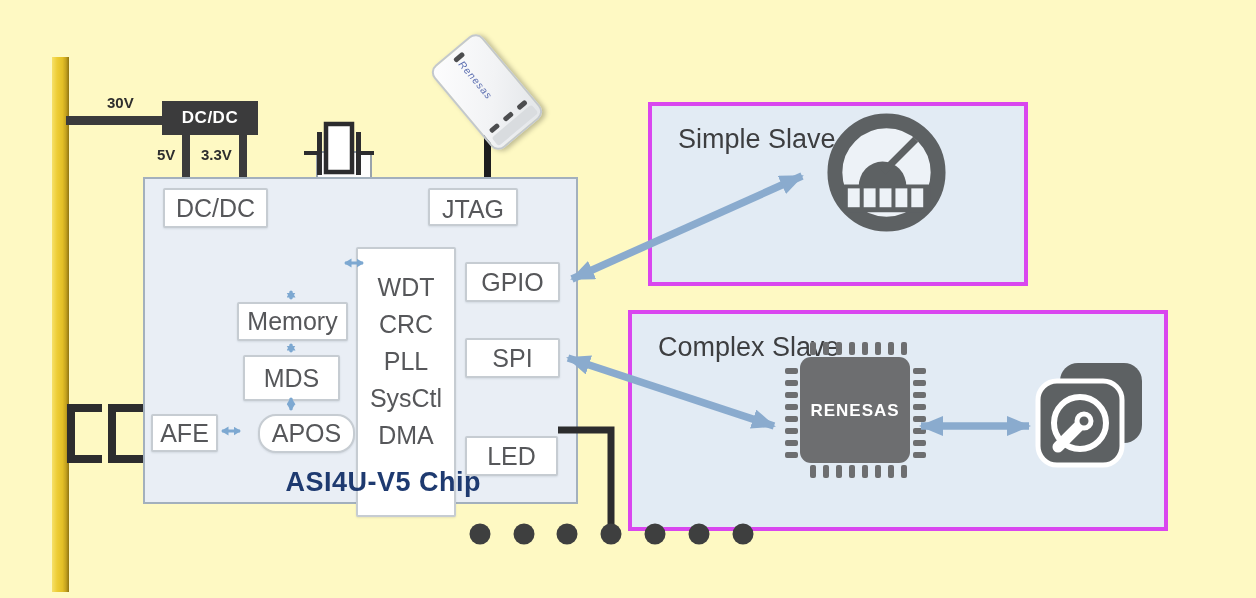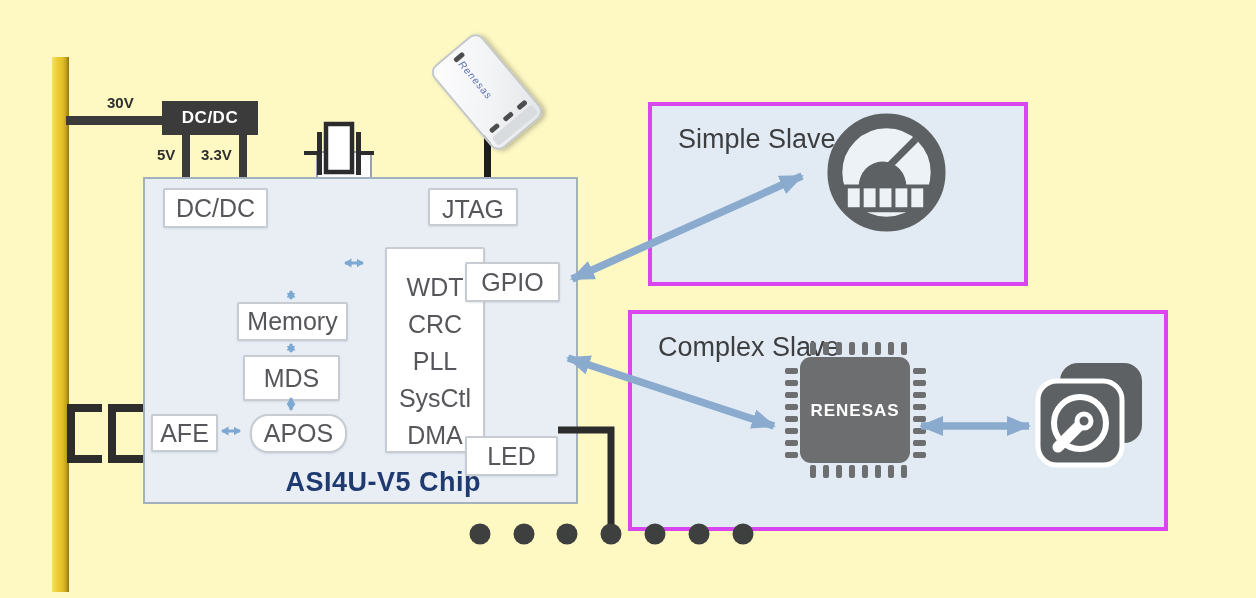--- a/index.html
+++ b/index.html
@@ -113,34 +113,37 @@
     </div>
   <div class="blk" style="left:237px;top:302px;width:111px;height:39px;">
     <span>Memory</span>
     </div>
   <div class="blk" style="left:243px;top:355px;width:97px;height:46px;">
     <span>MDS</span>
     </div>
   <div class="blk" style="left:151px;top:414px;width:67px;height:38px;">
     <span>AFE</span>
     </div>
-  <div class="blk" style="left:250px;top:414px;width:97px;height:39px;border-radius:18px;">
+  <div class="blk" style="left:258px;top:414px;width:97px;height:39px;border-radius:18px;">
     <span>APOS</span>
     </div>
 
-  <div class="blk blk-multi" style="left:385px;top:247px;width:100px;height:206px;text-align:center;">
+  <div class="blk blk-multi" style="left:356px;top:247px;width:100px;height:270px;text-align:center;">
     <span>WDT</span>
     <span>CRC</span>
     <span>PLL</span>
     <span>SysCtl</span>
     <span>DMA</span>
   </div>
 
   <div class="blk" style="left:465px;top:262px;width:95px;height:40px;">
     <span>GPIO</span>
+    </div>
+  <div class="blk" style="left:465px;top:338px;width:95px;height:40px;">
+    <span>SPI</span>
     </div>
   <div class="blk" style="left:465px;top:436px;width:93px;height:40px;text-align:right;">
     <span>LED</span>
     </div>
 
   <div class="abs chip-title">ASI4U-V5 Chip</div>
 
   <div class="abs slave-box" style="left:648px;top:73px;width:380px;height:184px;">
     <div class="slave-title">Simple Slave</div>
   </div>

